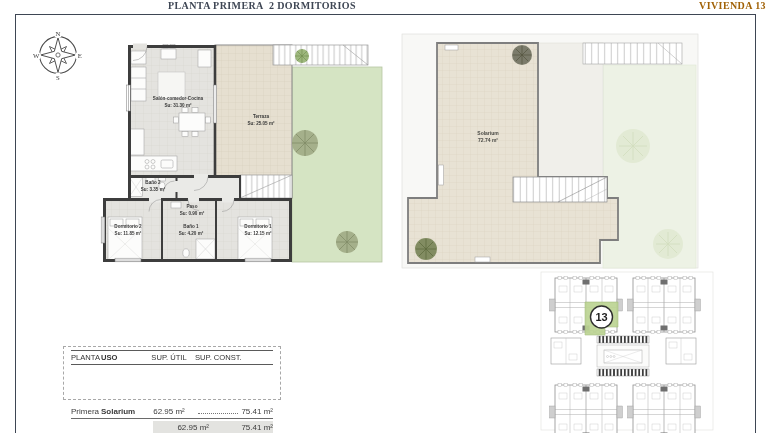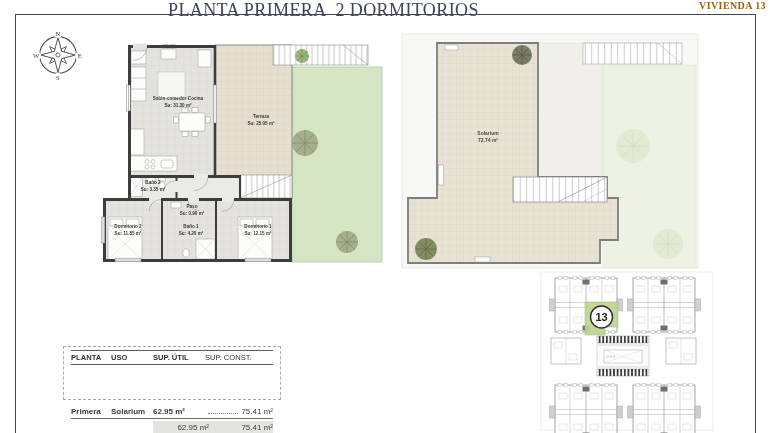--- a/index.html
+++ b/index.html
@@ -1,37 +1,37 @@
 <!DOCTYPE html>
 <html><head>
 <meta charset="utf-8">
 <style>
   html,body{margin:0;padding:0;background:#fff;}
   .page{position:relative;width:770px;height:433px;background:#ffffff;overflow:hidden;
         font-family:"Liberation Sans",sans-serif;}
   
   .hdr-title{position:absolute;left:168px;top:0px;font-family:"Liberation Serif",serif;
-             font-size:18px;color:#3e4654;letter-spacing:.4px;white-space:pre;font-weight:400;}
+             font-size:10px;color:#3e4654;letter-spacing:.4px;white-space:pre;font-weight:700;}
   .hdr-unit{position:absolute;right:4px;top:0px;font-family:"Liberation Serif",serif;
             font-size:10px;color:#a16207;letter-spacing:.4px;font-weight:600;margin-left:7px;}
   .frame-top{position:absolute;left:15px;top:14px;width:741px;border-top:1.5px solid #3e4654;}
   .frame-left{position:absolute;left:15px;top:14px;height:419px;border-left:1.5px solid #3e4654;}
   .frame-right{position:absolute;left:755px;top:14px;height:419px;border-left:1.5px solid #3e4654;}
   
   .lbl{font:600 4.6px "Liberation Sans",sans-serif;fill:#3a3a3a;text-anchor:middle;}
   .lbl-sol{font:600 5px "Liberation Sans",sans-serif;fill:#4a4a46;text-anchor:middle;}
   .cmp{font:7px "Liberation Serif",serif;fill:#3a3a3a;text-anchor:middle;}
   .badge-num{font:700 11px "Liberation Sans",sans-serif;fill:#1c1c1c;text-anchor:middle;}
   .plan{position:absolute;}
   
   .areas{position:absolute;left:63px;top:346px;width:218px;height:54px;border:1px dashed #a8a8a8;
          box-sizing:border-box;padding:3px 7px;color:#3c3c3c;font-size:8px;}
   .thead{display:flex;border-top:1.2px solid #5a5a5a;border-bottom:1.2px solid #5a5a5a;
          padding:2px 0;font-size:7.6px;color:#333;}
-  .c1{width:40px;font-weight:bold;} .c2{width:42px;font-weight:bold;} .c3{width:52px;text-align:left;font-weight:bold;} .c4{flex:1;}
+  .c1{width:30px;} .c2{width:42px;font-weight:bold;} .c3{width:52px;text-align:center;} .c4{flex:1;}
   .trow{display:flex;padding:3.5px 0 2.5px;align-items:baseline;margin-top:38px;}
   .leader{flex:1;border-bottom:1px dotted #767676;margin:0 3px 1px 3px;height:6px;}
   .tsep{border-top:1px solid #6a6a6a;}
   .ttotal{display:flex;margin-top:2px;}
   .tspacer{width:82px;}
   .tband{flex:1;display:flex;background:#e3e3e0;padding:2px 0;}
   .tband .v1{width:56px;text-align:right;}
   .tband .v2{flex:1;text-align:right;}
 </style>
 </head>

